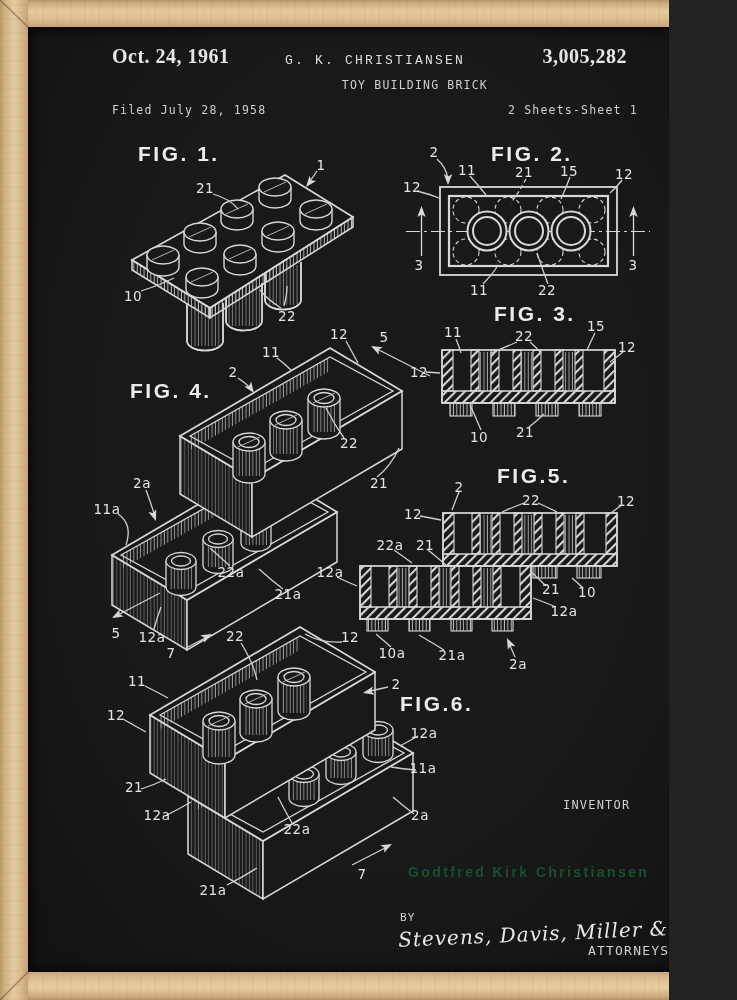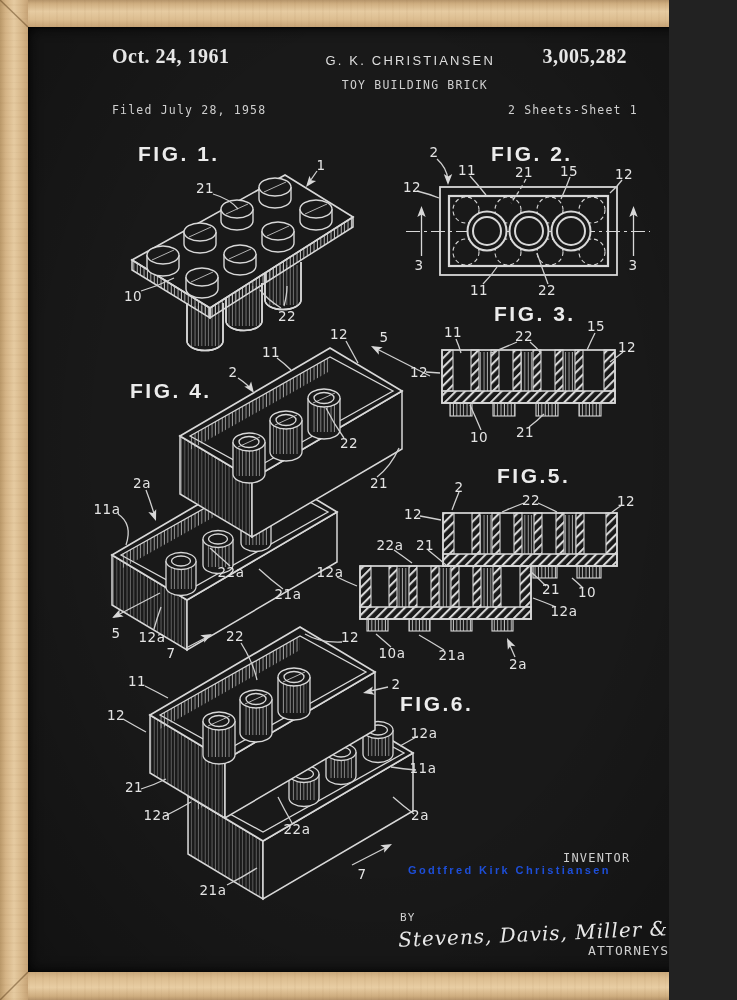--- a/index.html
+++ b/index.html
@@ -30,27 +30,27 @@
   .poster{position:absolute;left:28px;top:27px;width:687px;height:945px;
       background:var(--poster-bg);
       box-shadow:inset 0 0 14px rgba(0,0,0,.95), inset 0 0 3px #000;}
   .poster::after{content:"";position:absolute;inset:0;pointer-events:none;
       background:radial-gradient(ellipse at 50% 45%,rgba(0,0,0,0) 55%,rgba(0,0,0,.30) 100%);}
   .art{position:absolute;left:0;top:0;pointer-events:none;}
   
   .t{position:absolute;color:var(--text);white-space:nowrap;}
   .date,.patnum{font-family:"Liberation Serif",serif;font-weight:bold;font-size:20px;letter-spacing:.5px;}
   .patnum{text-align:right;}
-  .inv-caps{font-size:13px;letter-spacing:2.2px;color:#dedede;text-align:right;}
+  .inv-caps{font-size:13px;letter-spacing:2.2px;color:#dedede;text-align:left;font-family:Liberation Mono, monospace;}
   .mono{font-family:"DejaVu Sans Mono",monospace;font-size:11.5px;letter-spacing:1.2px;color:#cfcfcf;}
   .fig-title{position:absolute;color:#ececec;font-weight:bold;font-size:21px;letter-spacing:2.5px;white-space:nowrap;}
   .callouts{position:absolute;left:0;top:0;width:737px;height:1000px;pointer-events:none;}
   .callout{position:absolute;transform:translate(-50%,-50%);
       font-family:"DejaVu Sans",sans-serif;font-size:13.5px;color:#e4e4e4;letter-spacing:.5px;white-space:nowrap;}
-  .inventor-name{font-weight:bold;font-size:11px;letter-spacing:2.4px;color:#1d4ed8;text-align:right;}
+  .inventor-name{font-weight:bold;font-size:14px;letter-spacing:2.4px;color:#14532d;text-align:right;}
   .signature{font-family:"DejaVu Serif",serif;font-style:italic;font-size:20px;letter-spacing:1px;
       color:#e8e8e8;transform:rotate(-2.5deg);}
 </style>
 </head>
 <body>
 
 <div class="scene">
 
   <div class="frame-strip frame-top">
       <div class="grain"></div>
@@ -526,19 +526,19 @@
       <span class="callout" style="left: 134px; top: 787px;">21</span>
       <span class="callout" style="left: 157px; top: 815px;">12a</span>
       <span class="callout" style="left: 297px; top: 829px;">22a</span>
       <span class="callout" style="left: 213px; top: 890px;">21a</span>
       <span class="callout" style="left: 362px; top: 874px;">7</span>
       <span class="callout" style="left: 424px; top: 733px;">12a</span>
       <span class="callout" style="left: 423px; top: 768px;">11a</span>
       <span class="callout" style="left: 420px; top: 815px;">2a</span>
     </div>
 
-  <div class="t mono" style="left:563px;top:851px;font-size:12px">INVENTOR</div>
+  <div class="t mono" style="left:563px;top:798px;font-size:12px">INVENTOR</div>
   <div class="t inventor-name" style="left:408px;top:864px">Godtfred Kirk Christiansen</div>
   <div class="t mono" style="left:400px;top:911px;font-size:11px">BY</div>
   <div class="t signature" style="left:398px;top:920px">Stevens, Davis, Miller &amp; Mosher</div>
   <div class="t mono" style="left:588px;top:943px;font-size:13px">ATTORNEYS</div>
 
 </div>
 
 </body></html>

